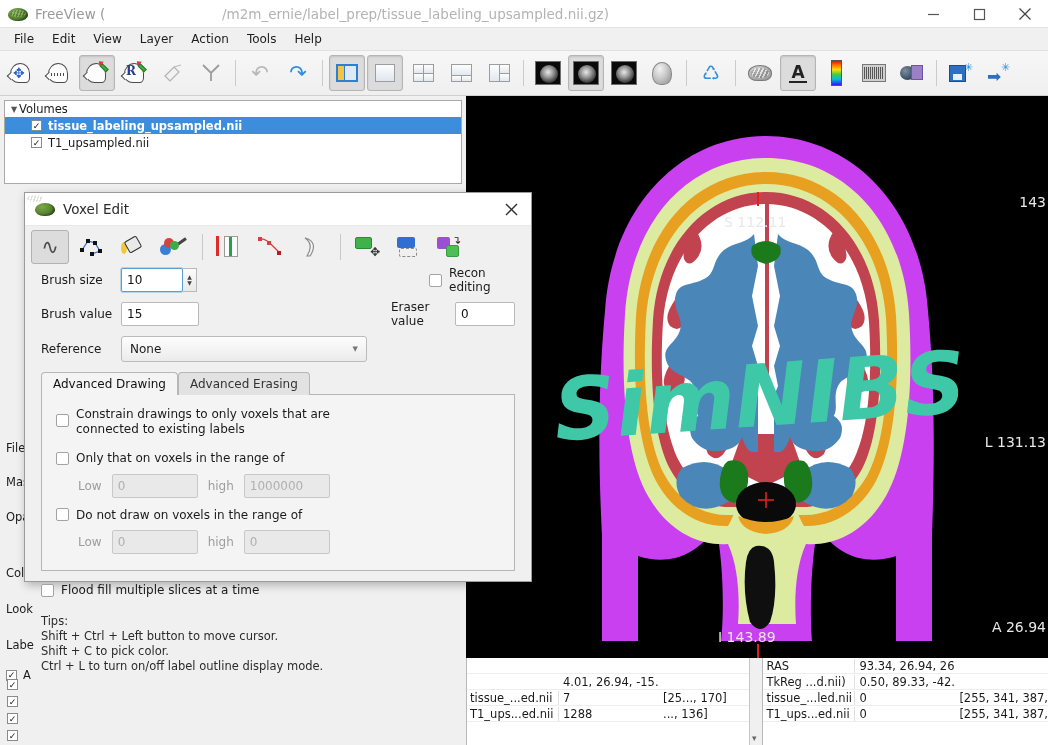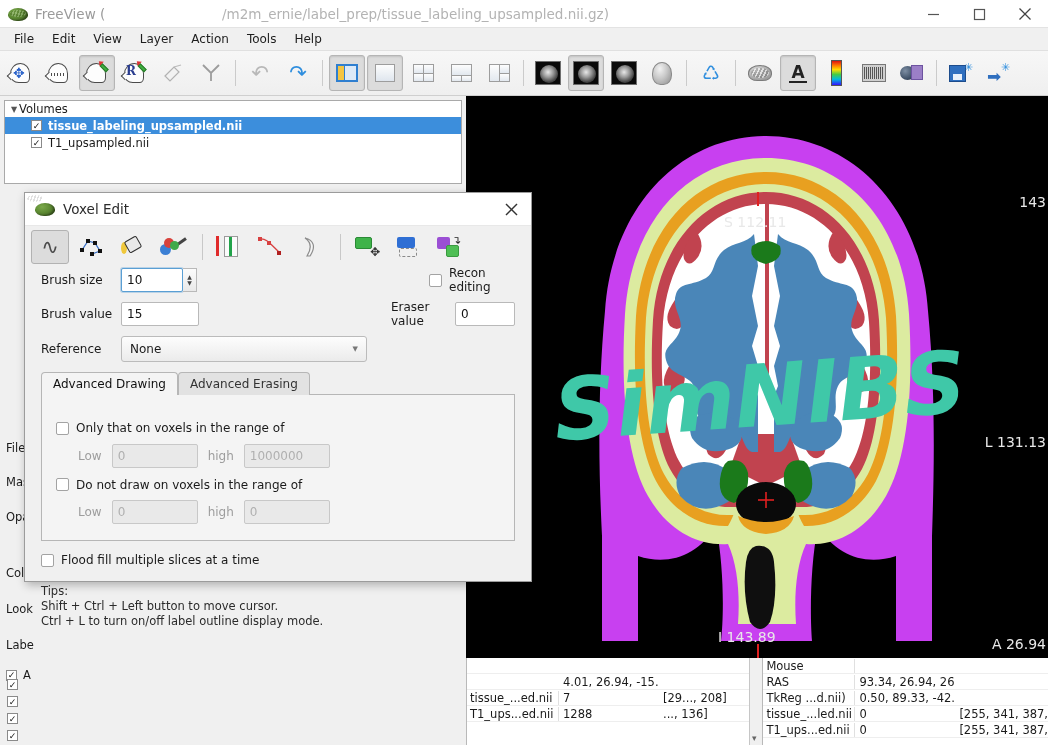--- a/index.html
+++ b/index.html
@@ -518,52 +518,48 @@
       <text x="296" y="330" font-family="DejaVu Sans, sans-serif" font-size="86" font-weight="bold" font-style="italic" fill="#3fc8a8" text-anchor="middle" transform="rotate(-4 296 330)">SimNIBS</text>
 
       <line x1="300" y1="396" x2="300" y2="412" stroke="#e02020" stroke-width="1.6"></line>
       <line x1="292" y1="404" x2="308" y2="404" stroke="#e02020" stroke-width="1.6"></line>
     </svg>
 
     <div class="ann" style="left:258px; top:98px;margin-top:20px;">S 112.11</div>
     <div class="ann" style="right:2px; top:98px;">143</div>
     <div class="ann" style="right:2px; top:338px;">L 131.13</div>
     <div class="ann" style="left:252px; top:533px;">I 143.89</div>
-    <div class="ann" style="right:2px; top:540px;">A 26.94</div>
+    <div class="ann" style="right:2px; top:523px;">A 26.94</div>
     <div class="cross" style="left:291px; top:96px; width:2px; height:14px;"></div>
     <div class="cross" style="left:291px; top:548px; width:2px; height:14px;"></div>
   </div>
 
   <div class="statusbar">
     <div class="stcol" style="width:300px">
       <div class="strow">
         <div class="stc1"></div>
         <div class="stc2"></div>
       </div>
       <div class="strow">
         <div class="stc1"></div>
         <div class="stc2">4.01, 26.94, -15.89</div>
       </div>
       <div class="strow">
         <div class="stc1">tissue_...ed.nii</div>
         <div class="stc2">7</div>
-        <div class="stc3">[29..., 208]</div>
+        <div class="stc3">[25..., 170]</div>
       </div>
       <div class="strow">
         <div class="stc1">T1_ups...ed.nii</div>
         <div class="stc2">1288</div>
         <div class="stc3">..., 136]</div>
       </div>
     </div>
     <div class="stscroll"></div>
     <div class="stcol" style="flex:1">
-      <div class="strow">
-        <div class="stc1">Mouse</div>
-        <div class="stc2"></div>
-      </div>
       <div class="strow">
         <div class="stc1">RAS</div>
         <div class="stc2">93.34, 26.94, 26.77</div>
       </div>
       <div class="strow">
         <div class="stc1">TkReg ...d.nii)</div>
         <div class="stc2">0.50, 89.33, -42.67</div>
       </div>
       <div class="strow">
         <div class="stc1">tissue_...led.nii</div>
@@ -694,20 +690,24 @@
           <span class="arrow">▼</span>
         </div>
       </div>
 
       <div class="tabs">
         <div class="tab sel">Advanced Drawing</div>
         <div class="tab">Advanced Erasing</div>
       </div>
 
       <div class="tabpanel">
+        <div class="cbox" style="align-items:flex-start">
+          <span class="box" style="margin-top:7px"></span>
+          <span class="txt" style="line-height:15px; max-width:320px">Constrain drawings to only voxels that are connected to existing labels</span>
+        </div>
 
         <div class="cbox" style="margin-top:14px">
           <span class="box"></span>
           <span class="txt">Only that on voxels in the range of</span>
         </div>
         <div class="sub">
           <span class="sublabel">Low</span>
           <input class="inp dis" style="width: 86px;" value="0">
           <span class="sublabel">high</span>
           <input class="inp dis" style="width: 86px;" value="1000000">
@@ -726,18 +726,19 @@
       </div>
 
       <div class="cbox" style="margin-top:12px">
         <span class="box"></span>
         <span class="txt">Flood fill multiple slices at a time</span>
       </div>
 
       <div class="tips">
         <div>Tips:</div>
         <div>Shift + Ctrl + Left button to move cursor.</div>
+        <div>Shift + C to pick color.</div>
         <div>Ctrl + L to turn on/off label outline display mode.</div>
       </div>
     </div>
   </div>
 
 </div>
 
 </body></html>

